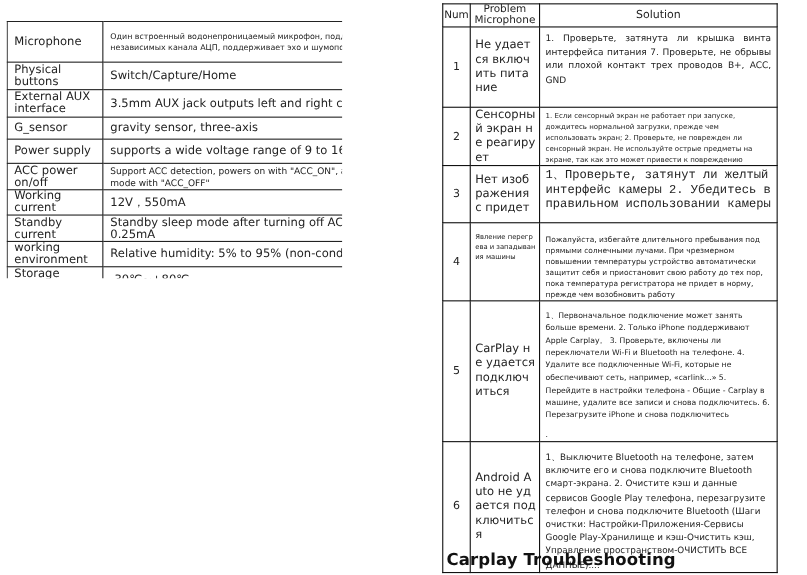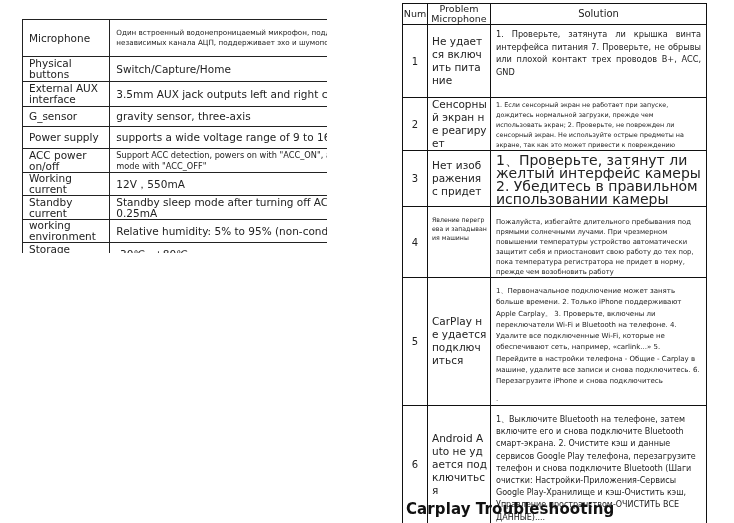--- a/index.html
+++ b/index.html
@@ -1,21 +1,21 @@
 <!DOCTYPE html>
 <html><head>
 <meta charset="utf-8">
 <style>
   html, body { margin: 0; padding: 0; }
   body {
     width: 734px; height: 523px; background: #ffffff; position: relative; overflow: hidden;
     font-family: "DejaVu Sans", sans-serif; color: #1a1a1a;
   }
   .left-clip {
-    position: absolute; left: 22px; top: 19px; width: 305px; height: 234px; overflow: hidden;
+    position: absolute; left: 6px; top: 19px; width: 305px; height: 234px; overflow: hidden;
   }
   table { border-collapse: collapse; }
   .spec-table { width: 400px; table-layout: fixed; }
   .spec-table td {
     border: 1px solid #222; padding: 0 0 0 6px; vertical-align: middle;
     font-size: 10.5px; line-height: 11px; color: #222;
   }
   .spec-table td.k { width: 79px; }
   .spec-table td.v { width: 300px; }
   .spec-table td.small { font-size: 7.2px; line-height: 10px; }
@@ -27,21 +27,21 @@
   .ts-table th, .ts-table td { border: 1.3px solid #111; color: #222; }
   .ts-table th { font-weight: normal; font-size: 9.5px; line-height: 10px; text-align: center; height: 20px; padding: 0; }
   .ts-table col.c1 { width: 25px; }
   .ts-table col.c2 { width: 63px; }
   .ts-table td.num { text-align: center; font-size: 10px; vertical-align: middle; }
   .ts-table td.prob { font-size: 10.5px; line-height: 13px; padding: 0 3px 0 4px; vertical-align: middle; word-break: break-all; }
   .ts-table td.prob.tiny { font-size: 6.2px; line-height: 9px; vertical-align: top; padding-top: 8px; }
   .ts-table td.sol { font-size: 8.2px; line-height: 12.5px; padding: 3px 5px 0 5px; vertical-align: top; }
   .ts-table td.sol.just { text-align: justify; }
   .ts-table td.sol.tiny { font-size: 6.4px; line-height: 10px; padding-top: 2px; margin-top: 12px; }
-  .ts-table td.sol.med { font-size: 14px; line-height: 13px; }
+  .ts-table td.sol.med { font-size: 11px; line-height: 13px; font-family: Liberation Mono, monospace; }
   .ts-table td.sol.sm { font-size: 6.8px; line-height: 10px; padding-top: 10px; }
   .ts-table td.sol.cp { font-size: 7px; line-height: 11.3px; padding-top: 8px; }
   .ts-table td.sol.aa { font-size: 8px; line-height: 12.2px; padding-top: 8px; }
 
   .heading {
     position: absolute; left: 406px; top: 500px; font-size: 15px; font-weight: bold;
     font-family: "DejaVu Sans", sans-serif; color: #111; letter-spacing: 0.1px;
   }
 </style>
 </head>

